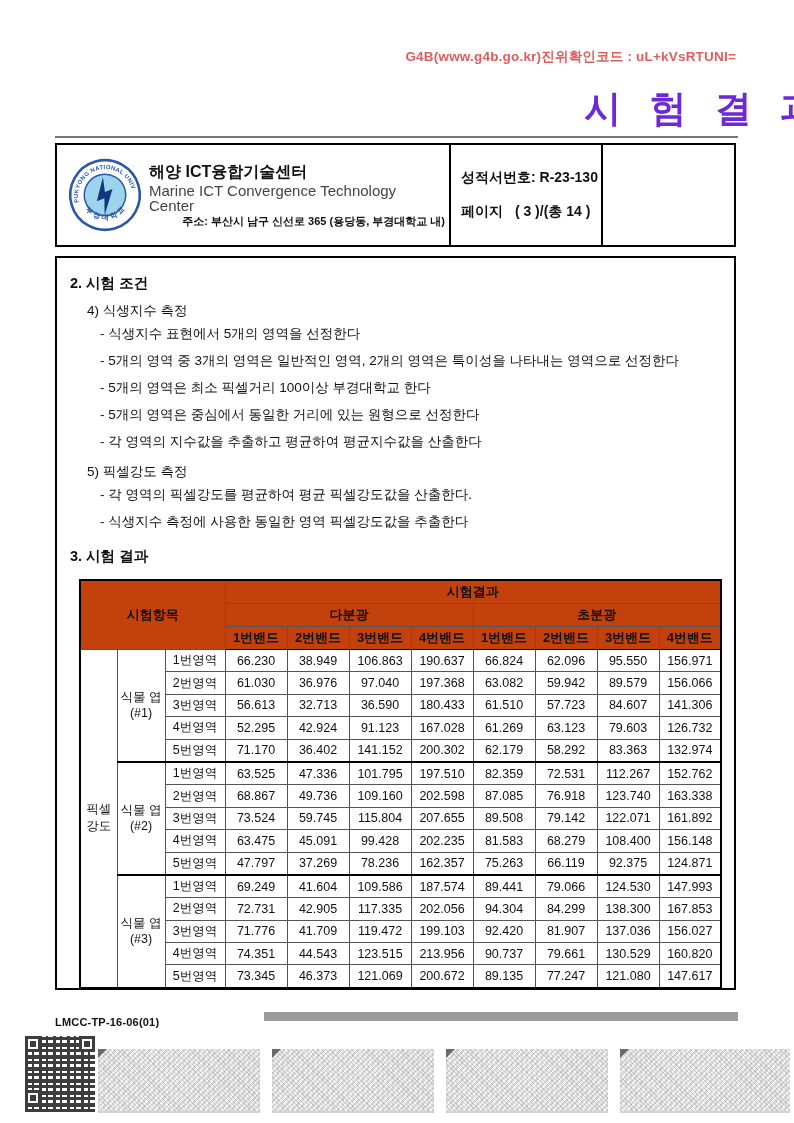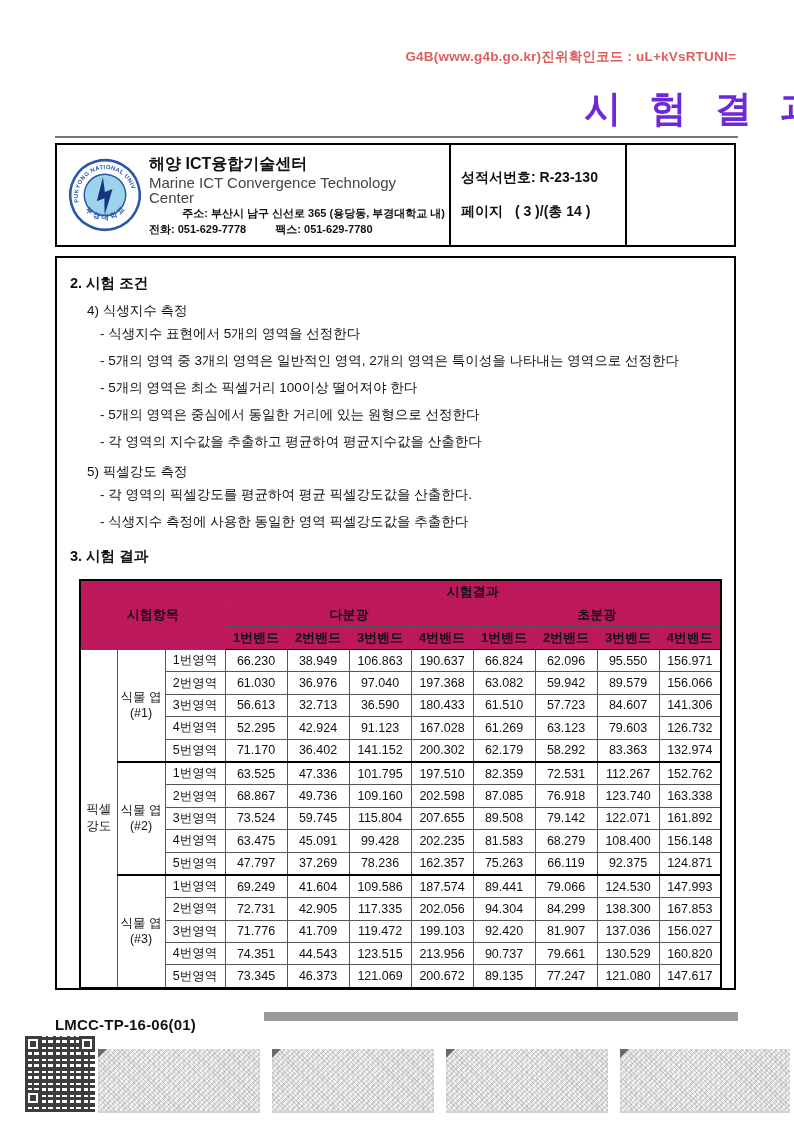--- a/index.html
+++ b/index.html
@@ -33,21 +33,21 @@
   .logo-wrap { width:76px; height:80px; flex:0 0 auto; display:flex; align-items:center; justify-content:center; }
   .logo-wrap svg { transform:rotate(-16deg); }
   .org-block { margin-left:6px; }
   .org1 { font-size:15px; font-weight:bold; line-height:19px; }
   .org2 { font-size:16px; font-weight:bold; line-height:20px; }
   .org-en { font-size:15px; color:#444; line-height:15px; margin-top:1px; }
   .addr  { font-size:11px; font-weight:bold; line-height:16px;text-align:right; }
   .tels  { font-size:11px; font-weight:bold; line-height:16px; }
   .tels .fax { margin-left:26px; }
   .hb-mid {
-    width:176px; border-right:2px solid #000; box-sizing:border-box;
+    width:152px; border-right:2px solid #000; box-sizing:border-box;
     display:flex; flex-direction:column; justify-content:center; gap:16px;
     padding-left:10px; font-size:14px; font-weight:bold;
   }
   .hb-mid .pg-val { margin-left:8px; font-weight:bold; }
   .hb-right { flex:1; }
 
   
   .content-box {
     position:absolute; top:256px; left:55px; width:681px; height:734px;
     border:2px solid #000; box-sizing:border-box; background:#fff;
@@ -66,34 +66,34 @@
   table.results {
     margin-top:14px; margin-left:9px;
     border-collapse:collapse; table-layout:fixed; width:641px;
     border:2px solid #000;
   }
   table.results th, table.results td {
     border:1px solid #555; padding:0; text-align:center; vertical-align:middle;
     overflow:hidden;
   }
   table.results thead th {
-    background:#be185d; font-weight:bold; font-size:13px; height:22px;
+    background:#c2410c; font-weight:bold; font-size:13px; height:22px;
   }
   table.results thead tr:last-child th { border-bottom:1.5px solid #000; }
   th.item-header { border-right:1.5px solid #000; }
   .spec-sep { border-left:1.5px solid #000 !important; }
   table.results tbody td { font-size:12.5px; height:21.4px; background:#fff; }
   td.cat-cell { font-size:13px; line-height:17px; border-right:1px solid #555; }
   td.group-cell { font-size:13px; line-height:16px; }
   td.area-cell { font-size:13px; border-right:1.5px solid #000; }
   tr.group-start td { border-top:2px solid #000; }
 
   
   .footer-bar { position:absolute; top:1012px; left:264px; width:474px; height:9px; background:#9b9b9b; }
-  .doc-code { position:absolute; top:1016px; left:55px; font-size:15px; font-weight:bold; letter-spacing:0.2px; }
+  .doc-code { position:absolute; top:1016px; left:55px; font-size:11px; font-weight:bold; letter-spacing:0.2px; }
 
   
   .qr {
     position:absolute; left:25px; top:1036px; width:70px; height:76px;
     background-image:
       repeating-linear-gradient(0deg, #3d3d3d 0 3px, transparent 3px 5px, #3d3d3d 5px 9px, transparent 9px 12px),
       repeating-linear-gradient(90deg, #3d3d3d 0 3px, #fff 3px 7px, #3d3d3d 7px 9px, #fff 9px 14px);
   }
   .qr .finder { position:absolute; width:16px; height:16px; border:3px solid #3d3d3d; background:#fff; box-sizing:border-box; }
   .qr .finder::after { content:""; position:absolute; left:2px; top:2px; width:6px; height:6px; background:#3d3d3d; }
@@ -139,24 +139,20 @@
           <text font-size="10" fill="#2b57a7" font-weight="bold">
             <textPath href="#arcB" startOffset="4">부 경 대 학 교</textPath>
           </text>
           <path d="M54 26 L37 55 L48 54 L42 76 L62 45 L51 46 Z" fill="#16357f"></path>
         </svg>
       </div>
       <div class="org-block">
         <div class="org2">해양 ICT융합기술센터</div>
         <div class="org-en">Marine ICT Convergence Technology Center</div>
         <div class="addr">주소: 부산시 남구 신선로 365 (용당동, 부경대학교 내)</div>
-        <div class="tels">
-          <span>전화: 051-629-7778</span>
-          <span class="fax">팩스:  051-629-7780</span>
-        </div>
       </div>
     </div>
     <div class="hb-mid">
       <div>
         <span>성적서번호:</span>
         <span>R-23-130</span>
       </div>
       <div>
         <span>페이지</span>
         <span class="pg-val">( 3 )/(총  14 )</span>
@@ -166,21 +162,21 @@
   </div>
 
   <div class="content-box">
     <div class="sec-heading">2. 시험 조건</div>
     <div id="cond-items">
         <div class="cond-item first">
           <div class="cond-title">4) 식생지수 측정</div>
           <div class="bullets">
             <div class="bullet">- 식생지수 표현에서 5개의 영역을 선정한다</div>
             <div class="bullet">- 5개의 영역 중 3개의 영역은 일반적인 영역, 2개의 영역은 특이성을 나타내는 영역으로 선정한다</div>
-            <div class="bullet">- 5개의 영역은 최소 픽셀거리 100이상 떨어져야 한다</div>
+            <div class="bullet">- 5개의 영역은 최소 픽셀거리 100이상 부경대학교 한다</div>
             <div class="bullet">- 5개의 영역은 중심에서 동일한 거리에 있는 원형으로 선정한다</div>
             <div class="bullet">- 각 영역의 지수값을 추출하고 평균하여 평균지수값을 산출한다</div>
           </div>
         </div>
         <div class="cond-item second">
           <div class="cond-title">5) 픽셀강도 측정</div>
           <div class="bullets">
             <div class="bullet">- 각 영역의 픽셀강도를 평균하여 평균 픽셀강도값을 산출한다.</div>
             <div class="bullet">- 식생지수 측정에 사용한 동일한 영역 픽셀강도값을 추출한다</div>
           </div>

